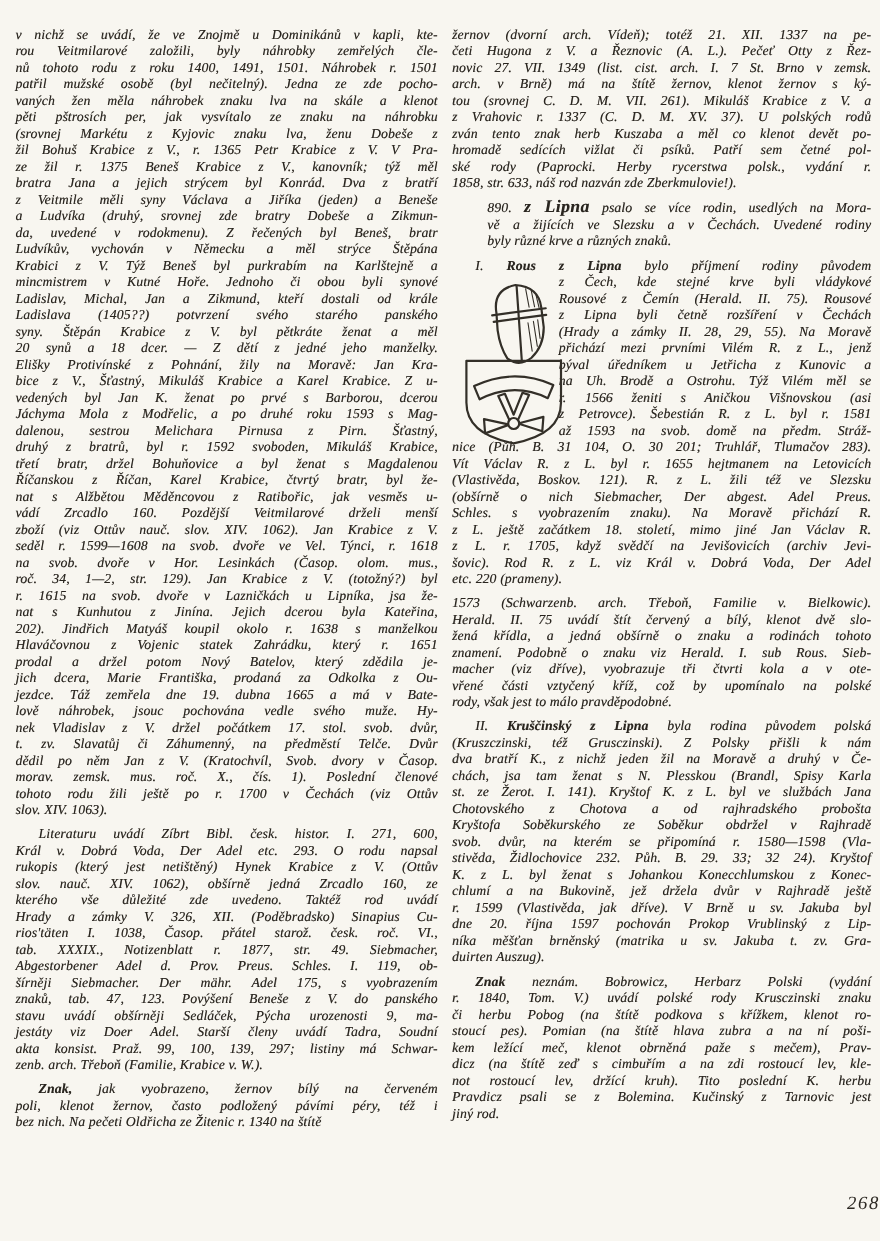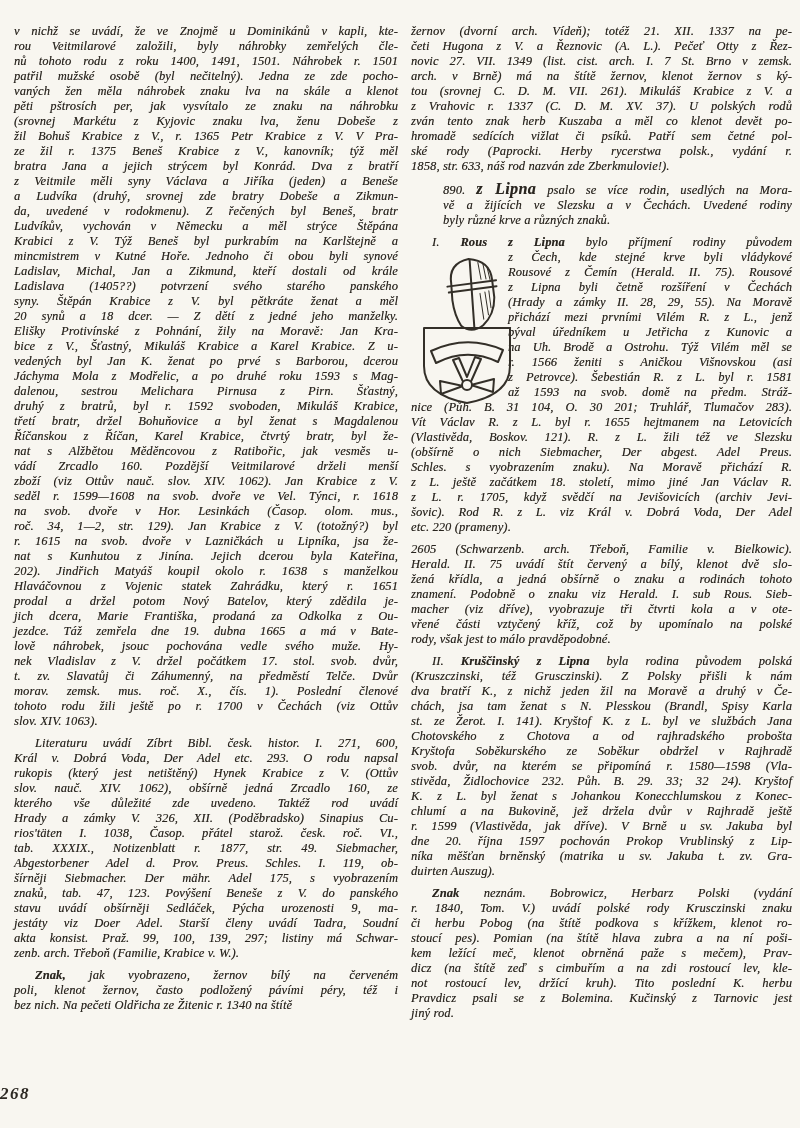--- a/index.html
+++ b/index.html
@@ -25,23 +25,22 @@
   .line.last { text-align-last:left; }
   .line.indent { text-indent:21px; }
   .line.narrow { margin-left:97px; }
   b { font-weight:bold; }
   #figure {
     position:absolute; left:422px; top:254px; width:90px; height:152px;
   }
   #figure svg { display:block; width:100%; height:100%; }
   #page-number {
     position:absolute; top:1084px; left:0; width:800px;
-    text-align:left; font-style:italic; font-size:17px; letter-spacing:1.5px;
+    text-align:right; font-style:italic; font-size:17px; letter-spacing:1.5px;
     color:#2c2822;
-    font-weight:bold;
   }
 </style>
 </head>
 <body>
 
 <div id="left-col" class="col">
     <div class="para">
       <div class="line">v nichž se uvádí, že ve Znojmě u Dominikánů v kapli, kte-</div>
       <div class="line">rou Veitmilarové založili, byly náhrobky zemřelých čle-</div>
       <div class="line">nů tohoto rodu z roku 1400, 1491, 1501. Náhrobek r. 1501</div>
@@ -79,20 +78,21 @@
       <div class="line">r. 1615 na svob. dvoře v Lazničkách u Lipníka, jsa že-</div>
       <div class="line">nat s Kunhutou z Jinína. Jejich dcerou byla Kateřina,</div>
       <div class="line">202). Jindřich Matyáš koupil okolo r. 1638 s manželkou</div>
       <div class="line">Hlaváčovnou z Vojenic statek Zahrádku, který r. 1651</div>
       <div class="line">prodal a držel potom Nový Batelov, který zdědila je-</div>
       <div class="line">jich dcera, Marie Františka, prodaná za Odkolka z Ou-</div>
       <div class="line">jezdce. Táž zemřela dne 19. dubna 1665 a má v Bate-</div>
       <div class="line">lově náhrobek, jsouc pochována vedle svého muže. Hy-</div>
       <div class="line">nek Vladislav z V. držel počátkem 17. stol. svob. dvůr,</div>
       <div class="line">t. zv. Slavatůj či Záhumenný, na předměstí Telče. Dvůr</div>
+      <div class="line">dědil po něm Jan z V. (Kratochvíl, Svob. dvory v Časop.</div>
       <div class="line">morav. zemsk. mus. roč. X., čís. 1). Poslední členové</div>
       <div class="line">tohoto rodu žili ještě po r. 1700 v Čechách (viz Ottův</div>
       <div class="line last">slov. XIV. 1063).</div>
     </div>
     <div class="para">
       <div class="line indent">Literaturu uvádí Zíbrt Bibl. česk. histor. I. 271, 600,</div>
       <div class="line">Král v. Dobrá Voda, Der Adel etc. 293. O rodu napsal</div>
       <div class="line">rukopis (který jest netištěný) Hynek Krabice z V. (Ottův</div>
       <div class="line">slov. nauč. XIV. 1062), obšírně jedná Zrcadlo 160, ze</div>
       <div class="line">kterého vše důležité zde uvedeno. Taktéž rod uvádí</div>
@@ -147,21 +147,21 @@
       <div class="line">Vít Václav R. z L. byl r. 1655 hejtmanem na Letovicích</div>
       <div class="line">(Vlastivěda, Boskov. 121). R. z L. žili též ve Slezsku</div>
       <div class="line">(obšírně o nich Siebmacher, Der abgest. Adel Preus.</div>
       <div class="line">Schles. s vyobrazením znaku). Na Moravě přichází R.</div>
       <div class="line">z L. ještě začátkem 18. století, mimo jiné Jan Václav R.</div>
       <div class="line">z L. r. 1705, když svědčí na Jevišovicích (archiv Jevi-</div>
       <div class="line">šovic). Rod R. z L. viz Král v. Dobrá Voda, Der Adel</div>
       <div class="line last">etc. 220 (prameny).</div>
     </div>
     <div class="para">
-      <div class="line">2605 (Schwarzenb. arch. Třeboň, Familie v. Bielkowic).</div>
+      <div class="line">1573 (Schwarzenb. arch. Třeboň, Familie v. Bielkowic).</div>
       <div class="line">Herald. II. 75 uvádí štít červený a bílý, klenot dvě slo-</div>
       <div class="line">žená křídla, a jedná obšírně o znaku a rodinách tohoto</div>
       <div class="line">znamení. Podobně o znaku viz Herald. I. sub Rous. Sieb-</div>
       <div class="line">macher (viz dříve), vyobrazuje tři čtvrti kola a v ote-</div>
       <div class="line">vřené části vztyčený kříž, což by upomínalo na polské</div>
       <div class="line last">rody, však jest to málo pravděpodobné.</div>
     </div>
     <div class="para">
       <div class="line indent">II. <b>Kruščinský z Lipna</b> byla rodina původem polská</div>
       <div class="line">(Kruszczinski, též Grusczinski). Z Polsky přišli k nám</div>

